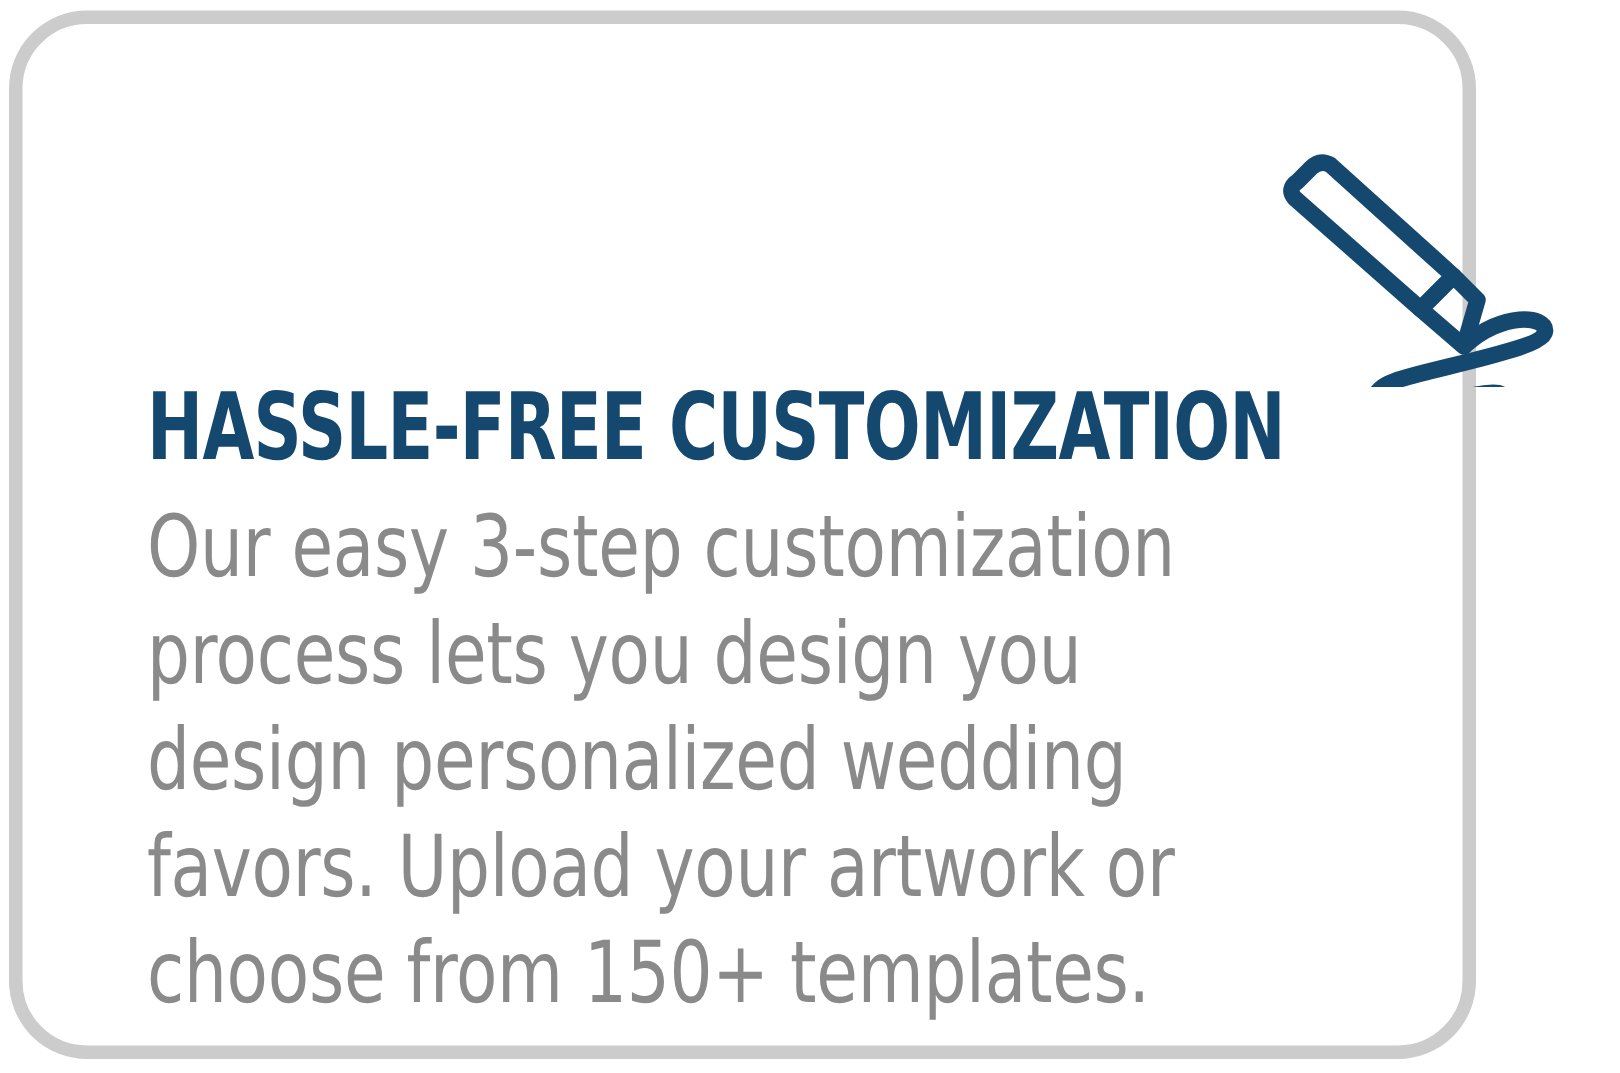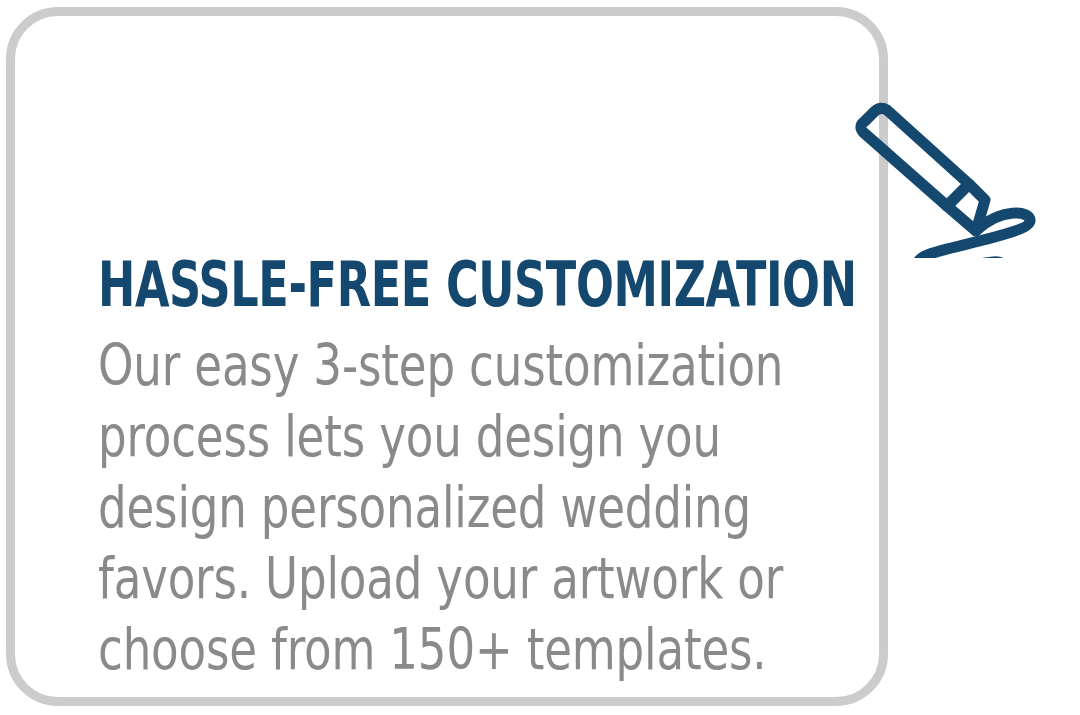--- a/index.html
+++ b/index.html
@@ -14,21 +14,21 @@
     height: 715px;
     font-family: "Liberation Sans", sans-serif;
     overflow: hidden;
   }
 
   
   .card {
     position: absolute;
     left: 6px;
     top: 7px;
-    width: 882px;
+    width: 978px;
     height: 699px;
     box-sizing: border-box;
     border: 9px solid #cccccc;
     border-radius: 52px;
     background: #ffffff;
   }
 
   
   .icon-wrap {
     position: absolute;

